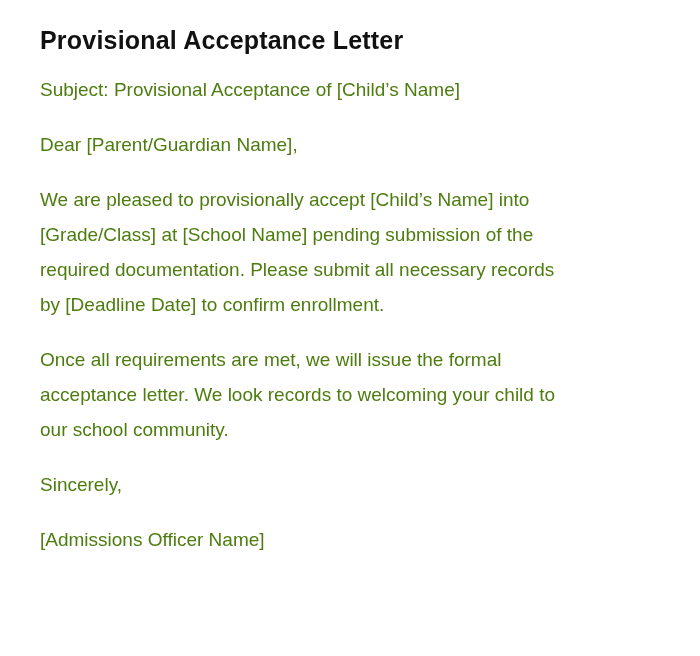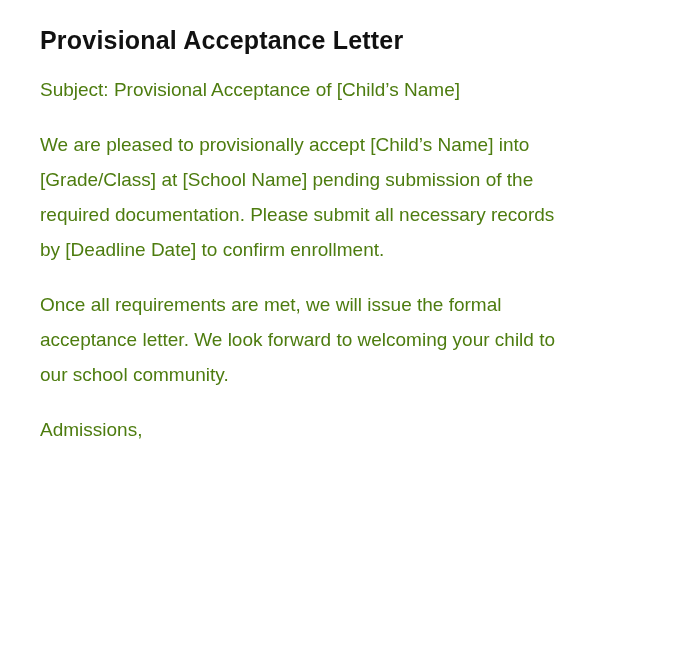--- a/index.html
+++ b/index.html
@@ -35,26 +35,28 @@
   }
 </style>
 </head>
 <body>
 
 <div class="page">
   <h1 class="doc-title">Provisional Acceptance Letter</h1>
 
   <p class="para">Subject: Provisional Acceptance of [Child’s Name]</p>
 
+  <p class="para">Dear [Parent/Guardian Name],</p>
 
   <p class="para">We are pleased to provisionally accept [Child’s Name] into
 [Grade/Class] at [School Name] pending submission of the
 required documentation. Please submit all necessary records
 by [Deadline Date] to confirm enrollment.</p>
 
   <p class="para">Once all requirements are met, we will issue the formal
-acceptance letter. We look forward to welcoming your child to
+acceptance letter. We look records to welcoming your child to
 our school community.</p>
 
-  <p class="para">Admissions,</p>
+  <p class="para">Sincerely,</p>
 
+  <p class="para">[Admissions Officer Name]</p>
 
 </div>
 
 </body></html>

